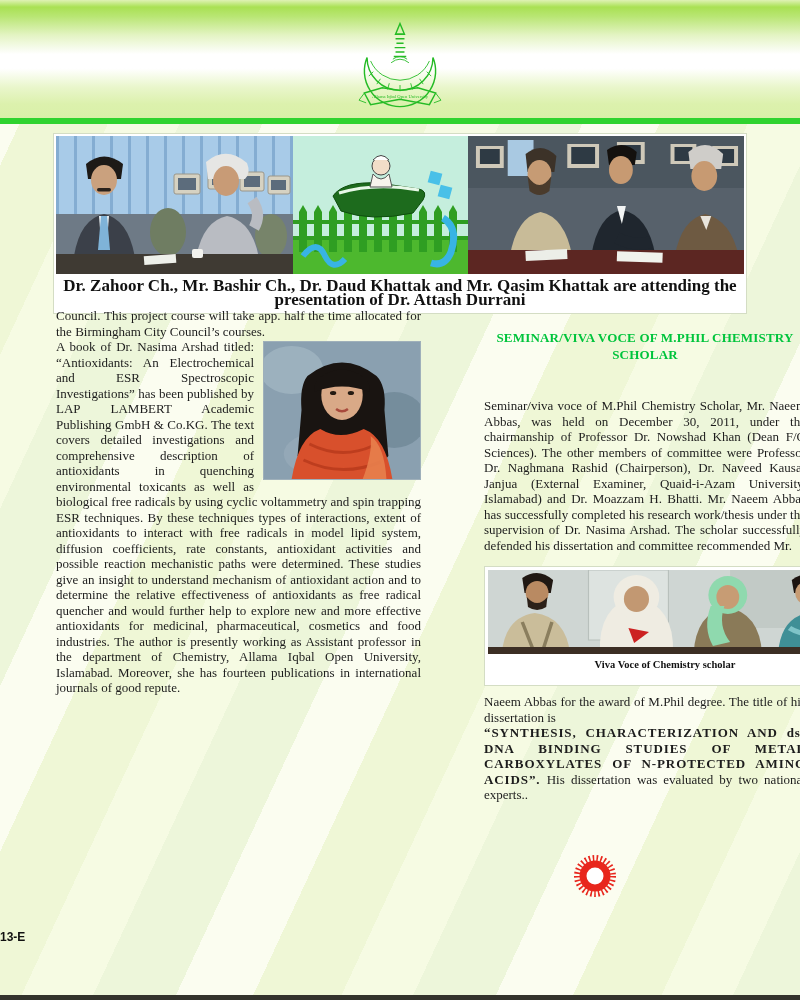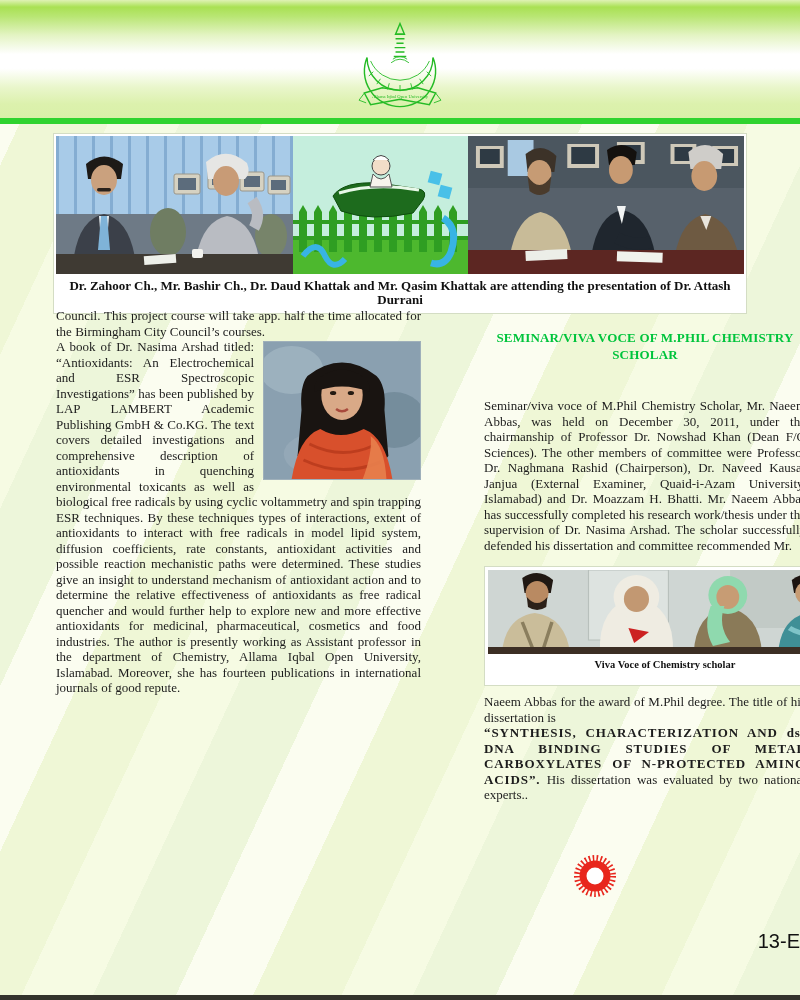--- a/index.html
+++ b/index.html
@@ -26,21 +26,21 @@
   
   .photo-strip{
     position:absolute;left:53px;top:133px;width:694px;margin:0;
     background:#ffffff;border:1px solid #d4ddc4;padding:2px 2px 0 2px;box-sizing:border-box;
   }
   .strip-photos{display:flex;width:100%;height:138px;}
   .strip-photos .photo{height:138px;overflow:hidden;}
   .photo svg{display:block;width:100%;height:100%;}
   .pw-left{width:237px;} .pw-mid{width:175px;} .pw-right{width:276px;}
   .photo-caption{
-    text-align:center;font-weight:bold;font-size:13px;line-height:14px;
+    text-align:center;font-weight:bold;font-size:17px;line-height:14px;
     padding:5px 4px 6px 4px;color:#111;
   }
   
   .col{position:absolute;text-align:justify;font-size:13px;line-height:15.5px;}
   .col-left{left:56px;top:308px;width:365px;}
   .col-right{left:437px;top:330px;width:322px;margin-left:47px;}
   .body-text{margin:0;}
   .green-heading{
     margin:0;color:var(--heading-green,#00c43c);
     font-size:13px;line-height:16.5px;font-weight:bold;text-align:center;
@@ -58,22 +58,22 @@
     margin:13px 0 8px 0;background:#ffffff;border:1px solid #d4ddc4;
     padding:3px 3px 8px 3px;box-sizing:border-box;width:362px;font-family:Liberation Serif, serif;
   }
   .viva-photo{width:100%;height:84px;overflow:hidden;}
   .viva-figure .photo-caption{font-size:10.5px;padding:4px 2px 5px 2px;}
   .award-paragraph strong{letter-spacing:0.9px;}
   
   .sun{position:absolute;left:572px;top:853px;width:46px;height:46px;}
   .sun svg{display:block;width:100%;height:100%;}
   .page-number{
-    position:absolute;left:0;top:930px;width:800px;text-align:right;
-    font-family:"Liberation Sans", sans-serif;font-weight:normal;font-size:20px;color:#111;
+    position:absolute;left:0;top:930px;width:800px;text-align:left;
+    font-family:"Liberation Sans", sans-serif;font-weight:bold;font-size:12px;color:#111;
   }
   .bottom-bar{position:absolute;left:0;top:995px;width:800px;height:5px;background:#33332c;}
 </style>
 </head>
 <body>
 
 <div class="page">
 
   <div class="header-band">
     <svg class="crest" viewBox="0 0 140 110" fill="none" stroke="#25bb25" stroke-width="1.6">

